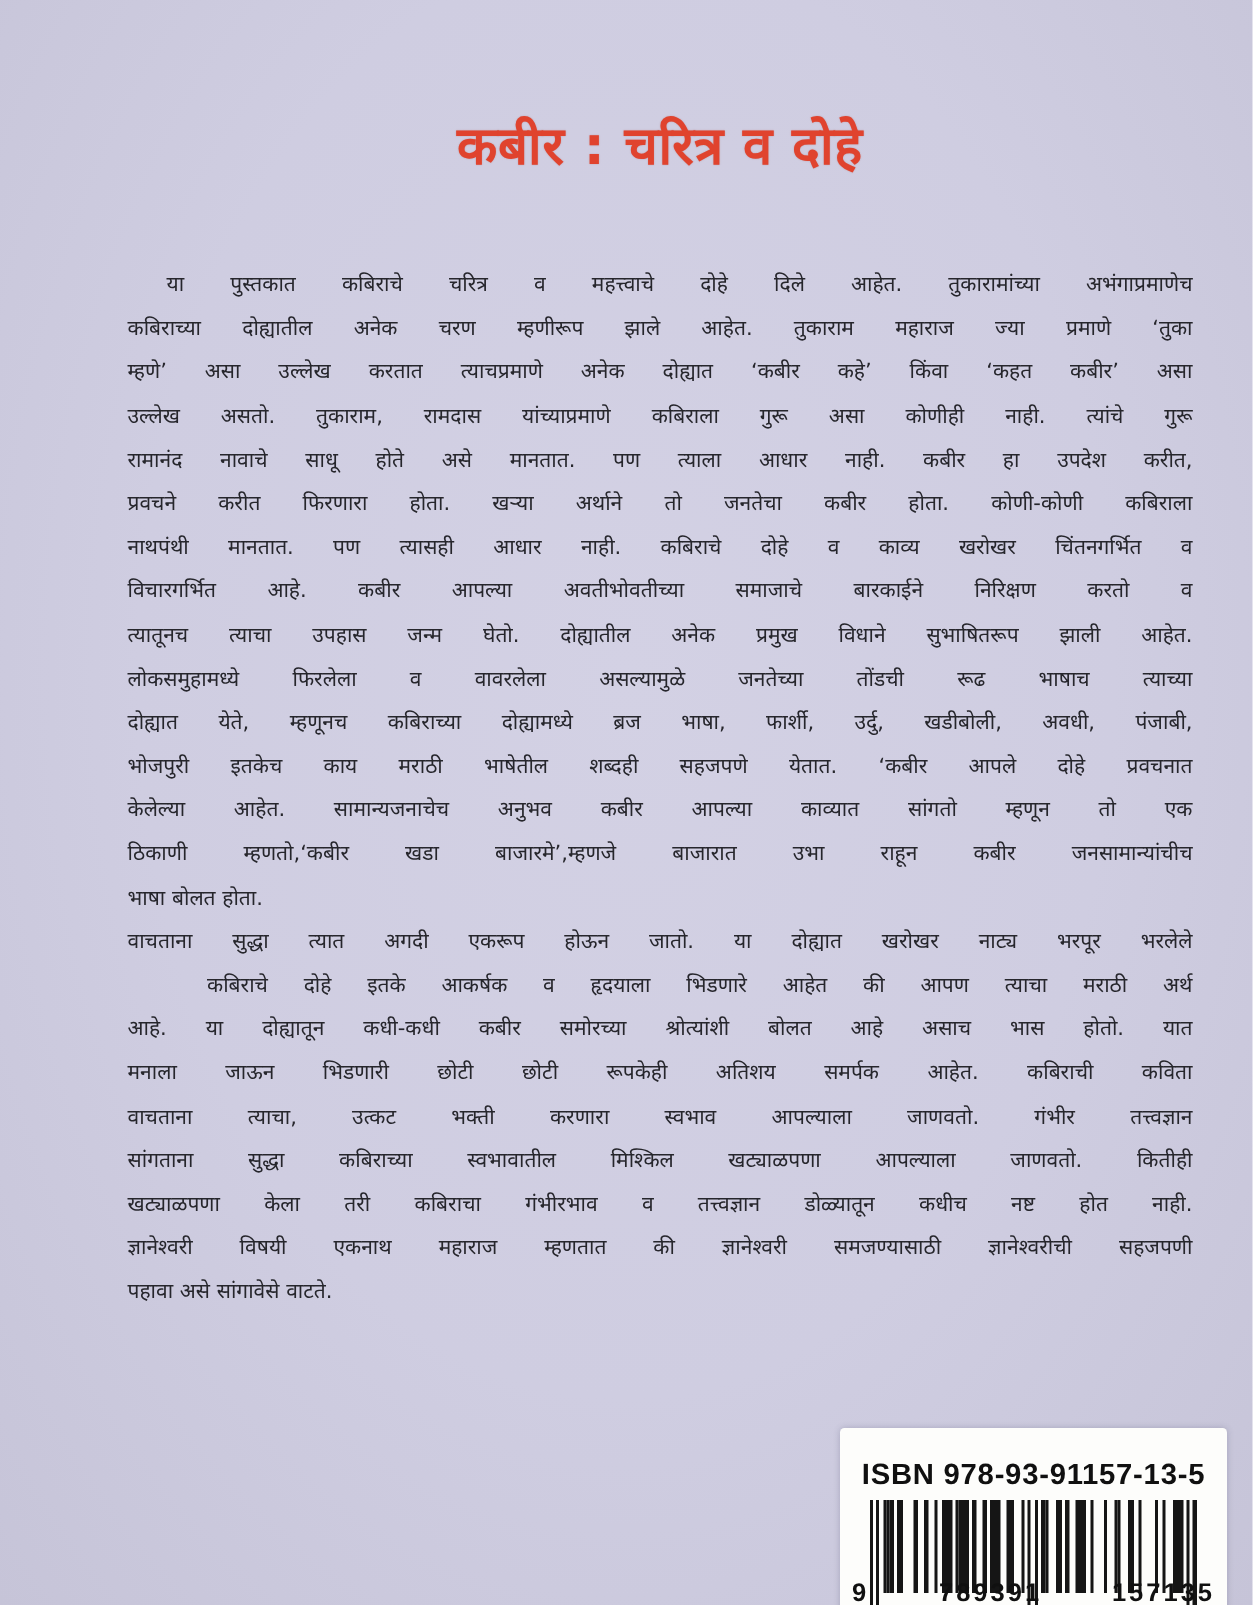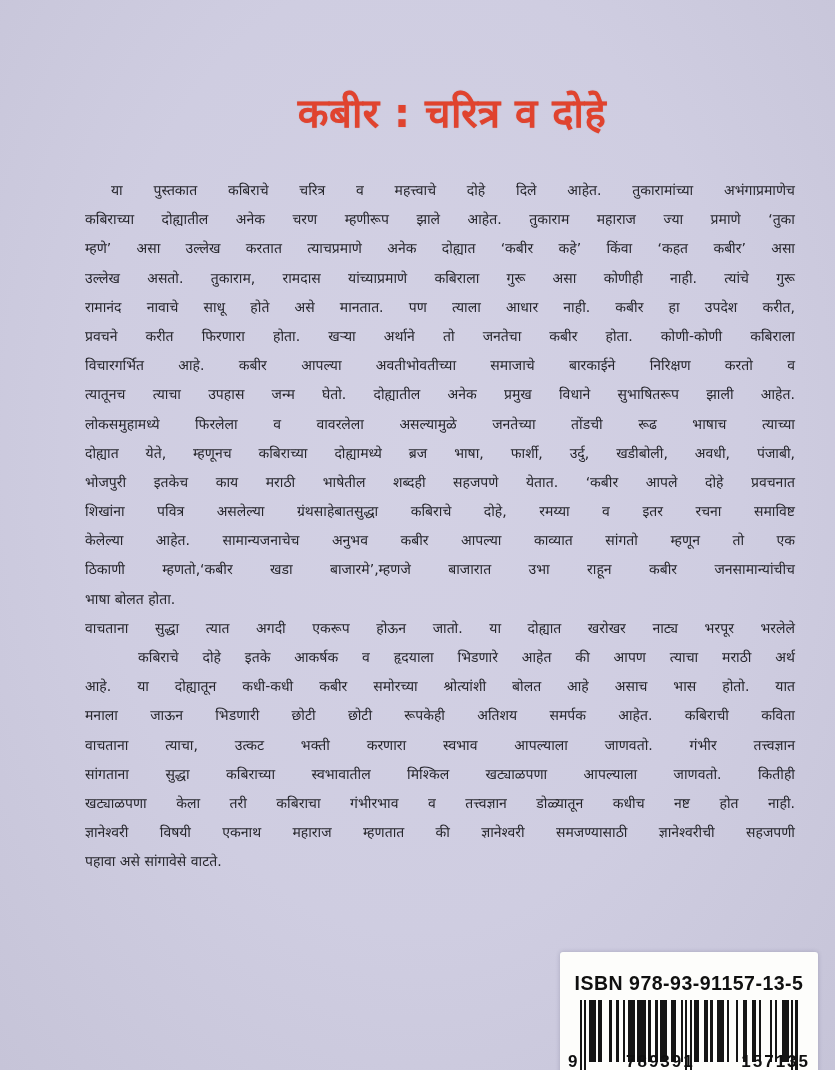--- a/index.html
+++ b/index.html
@@ -13,23 +13,23 @@
   }
   .page {
     position: absolute;
     inset: 0;
   }
   .title {
     position: absolute;
     top: 72px;
     left: 85px;
     width: 710px;
-    margin: 12px;
+    margin: 0;
     text-align: center;
-    font-size: 40px;
+    font-size: 35px;
     font-weight: bold;
     letter-spacing: 0.5px;
     color: #e0432e;
     text-shadow: 0 0 1px rgba(160,40,20,0.35);
   }
   .text-block {
     position: absolute;
     top: 138px;
     left: 85px;
     width: 710px;
@@ -114,26 +114,26 @@
   <h1 class="title">कबीर : चरित्र व दोहे</h1>
 
   <div class="text-block">
     <div class="paragraph">
         <div class="line indent-sm">या पुस्तकात कबिराचे चरित्र व महत्त्वाचे दोहे दिले आहेत. तुकारामांच्या अभंगाप्रमाणेच</div>
         <div class="line">कबिराच्या दोह्यातील अनेक चरण म्हणीरूप झाले आहेत. तुकाराम महाराज ज्या प्रमाणे ‘तुका</div>
         <div class="line">म्हणे’ असा उल्लेख करतात त्याचप्रमाणे अनेक दोह्यात ‘कबीर कहे’ किंवा ‘कहत कबीर’ असा</div>
         <div class="line">उल्लेख असतो. तुकाराम, रामदास यांच्याप्रमाणे कबिराला गुरू असा कोणीही नाही. त्यांचे गुरू</div>
         <div class="line">रामानंद नावाचे साधू होते असे मानतात. पण त्याला आधार नाही. कबीर हा उपदेश करीत,</div>
         <div class="line">प्रवचने करीत फिरणारा होता. खऱ्या अर्थाने तो जनतेचा कबीर होता. कोणी-कोणी कबिराला</div>
+        <div class="line">नाथपंथी मानतात. पण त्यासही आधार नाही. कबिराचे दोहे व काव्य खरोखर चिंतनगर्भित व</div>
         <div class="line">विचारगर्भित आहे. कबीर आपल्या अवतीभोवतीच्या समाजाचे बारकाईने निरिक्षण करतो व</div>
         <div class="line">त्यातूनच त्याचा उपहास जन्म घेतो. दोह्यातील अनेक प्रमुख विधाने सुभाषितरूप झाली आहेत.</div>
         <div class="line">लोकसमुहामध्ये फिरलेला व वावरलेला असल्यामुळे जनतेच्या तोंडची रूढ भाषाच त्याच्या</div>
         <div class="line">दोह्यात येते, म्हणूनच कबिराच्या दोह्यामध्ये ब्रज भाषा, फार्शी, उर्दु, खडीबोली, अवधी, पंजाबी,</div>
         <div class="line">भोजपुरी इतकेच काय मराठी भाषेतील शब्दही सहजपणे येतात. ‘कबीर आपले दोहे प्रवचनात</div>
-        <div class="line">शिखांना पवित्र असलेल्या ग्रंथसाहेबातसुद्धा कबिराचे दोहे, रमय्या व इतर रचना समाविष्ट</div>
         <div class="line">केलेल्या आहेत. सामान्यजनाचेच अनुभव कबीर आपल्या काव्यात सांगतो म्हणून तो एक</div>
         <div class="line">ठिकाणी म्हणतो,‘कबीर खडा बाजारमे’,म्हणजे बाजारात उभा राहून कबीर जनसामान्यांचीच</div>
         <div class="line last">भाषा बोलत होता.</div>
       </div>
     <div class="paragraph">
         <div class="line">वाचताना सुद्धा त्यात अगदी एकरूप होऊन जातो. या दोह्यात खरोखर नाट्य भरपूर भरलेले</div>
         <div class="line indent-lg">कबिराचे दोहे इतके आकर्षक व हृदयाला भिडणारे आहेत की आपण त्याचा मराठी अर्थ</div>
         <div class="line">आहे. या दोह्यातून कधी-कधी कबीर समोरच्या श्रोत्यांशी बोलत आहे असाच भास होतो. यात</div>
         <div class="line">मनाला जाऊन भिडणारी छोटी छोटी रूपकेही अतिशय समर्पक आहेत. कबिराची कविता</div>
         <div class="line">वाचताना त्याचा, उत्कट भक्ती करणारा स्वभाव आपल्याला जाणवतो. गंभीर तत्त्वज्ञान</div>

